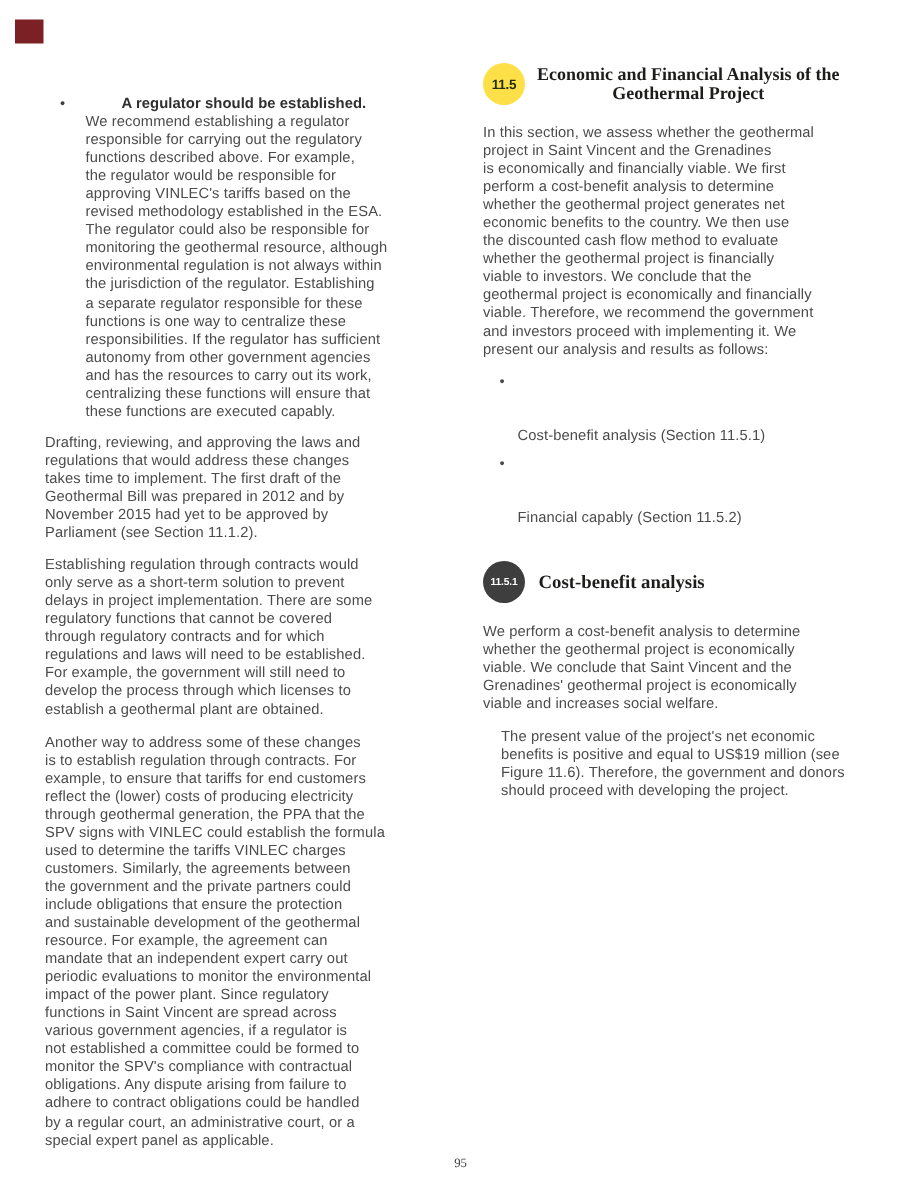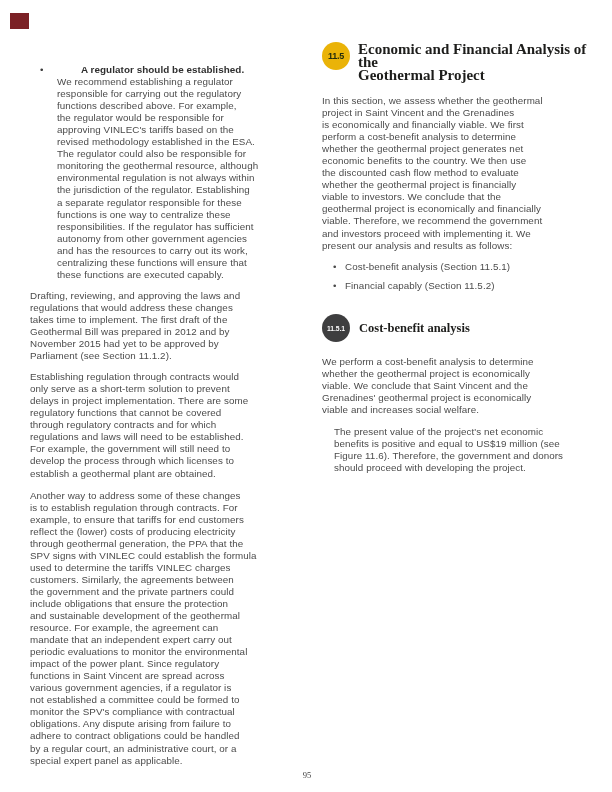--- a/index.html
+++ b/index.html
@@ -72,26 +72,27 @@
     letter-spacing: -0.2px;
   }
   .badge.dark span {
     font-size: 6.8px;
     font-weight: bold;
     color: #ffffff;
     letter-spacing: -0.1px;
   }
   .section-title {
     font-family: "Liberation Serif", serif;
-    font-size: 15px;
+    font-size: 12px;
     line-height: 13px;
     font-weight: bold;
     color: #1d1d1b;
     margin: 1px 0 0 8px;
     white-space: pre-line;
+    text-align: center;
   }
   .subsection-title {
     font-family: "Liberation Serif", serif;
     font-size: 12.5px;
     font-weight: bold;
     color: #1d1d1b;
     margin: 0 0 0 9px;
     text-align: right;
   }
   .intro { margin-top: 13px; }
@@ -103,20 +104,21 @@
     flex: 0 0 12px;
     font-size: 9.8px;
     line-height: 12.2px;
     color: #4b4b4b;
   }
   .li-text {
     font-size: 9.8px;
     line-height: 12.2px;
     color: #4b4b4b;
     letter-spacing: 0.08px;
+    margin-top: 36px;
   }
   .rp1 { margin-top: 14px; }
   .rp2 { margin-top: 10px; margin-left: 12px; }
 
   .footer {
     position: absolute;
     left: 2px;
     right: 0;
     top: 770px;
     text-align: center;
@@ -191,21 +193,21 @@
 not established a committee could be formed to
 monitor the SPV's compliance with contractual
 obligations. Any dispute arising from failure to
 adhere to contract obligations could be handled
 by a regular court, an administrative court, or a
 special expert panel as applicable.</div>
   </div>
 
   <div class="col right">
     <div class="section-header">
-      <div class="badge green" style="background: #eab308;">
+      <div class="badge green" style="background: #fde047;">
         <span>11.5</span>
       </div>
       <h2 class="section-title">Economic and Financial Analysis of the
 Geothermal Project</h2>
     </div>
 
     <div class="body-text intro">In this section, we assess whether the geothermal
 project in Saint Vincent and the Grenadines
 is economically and financially viable. We first
 perform a cost-benefit analysis to determine

